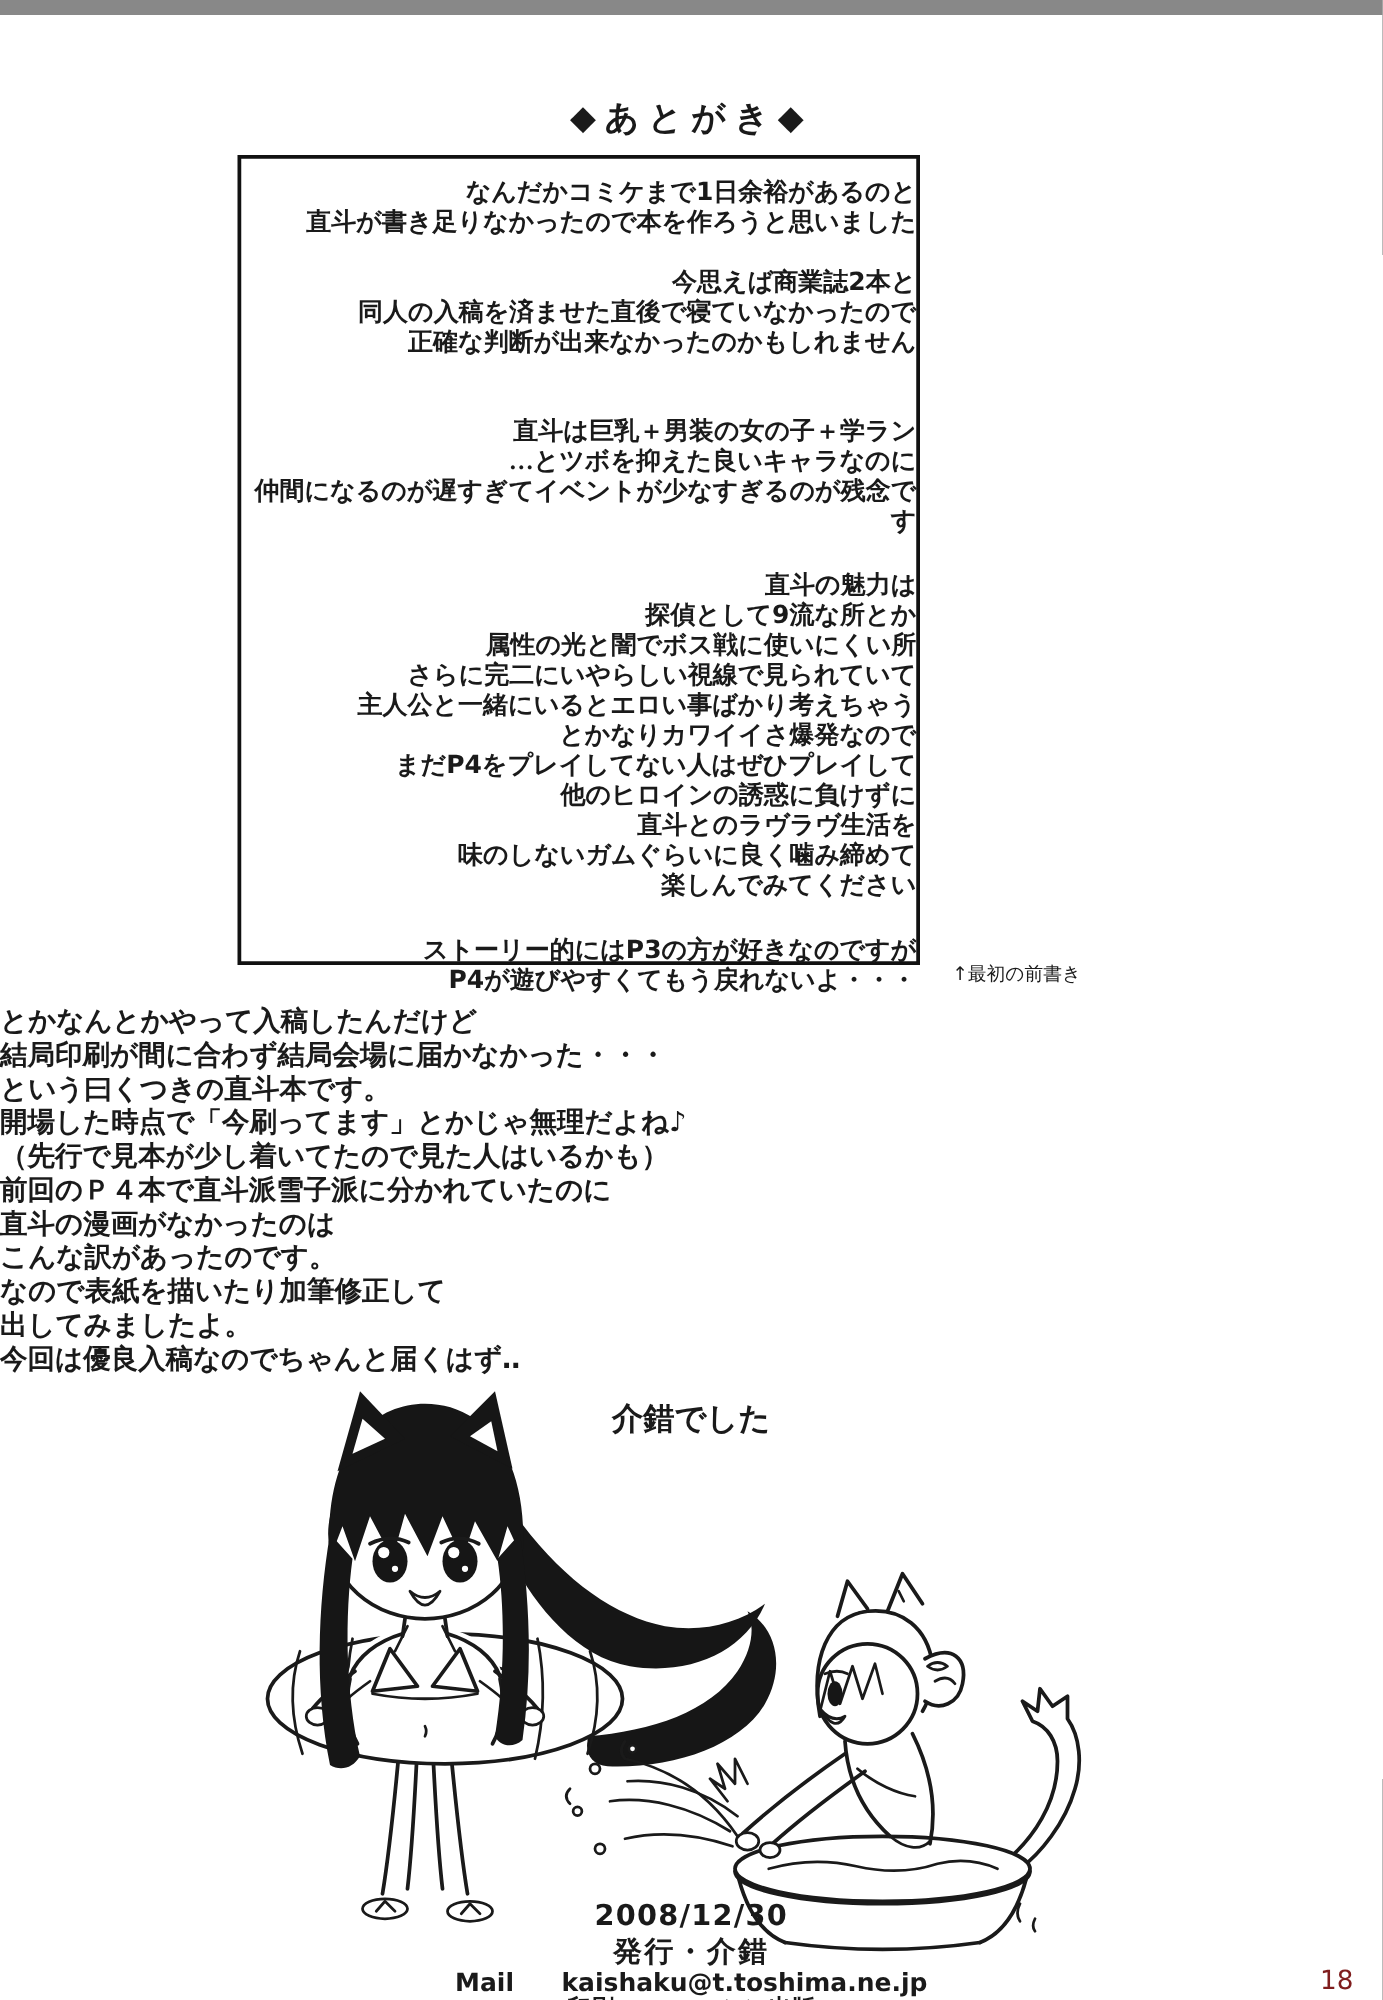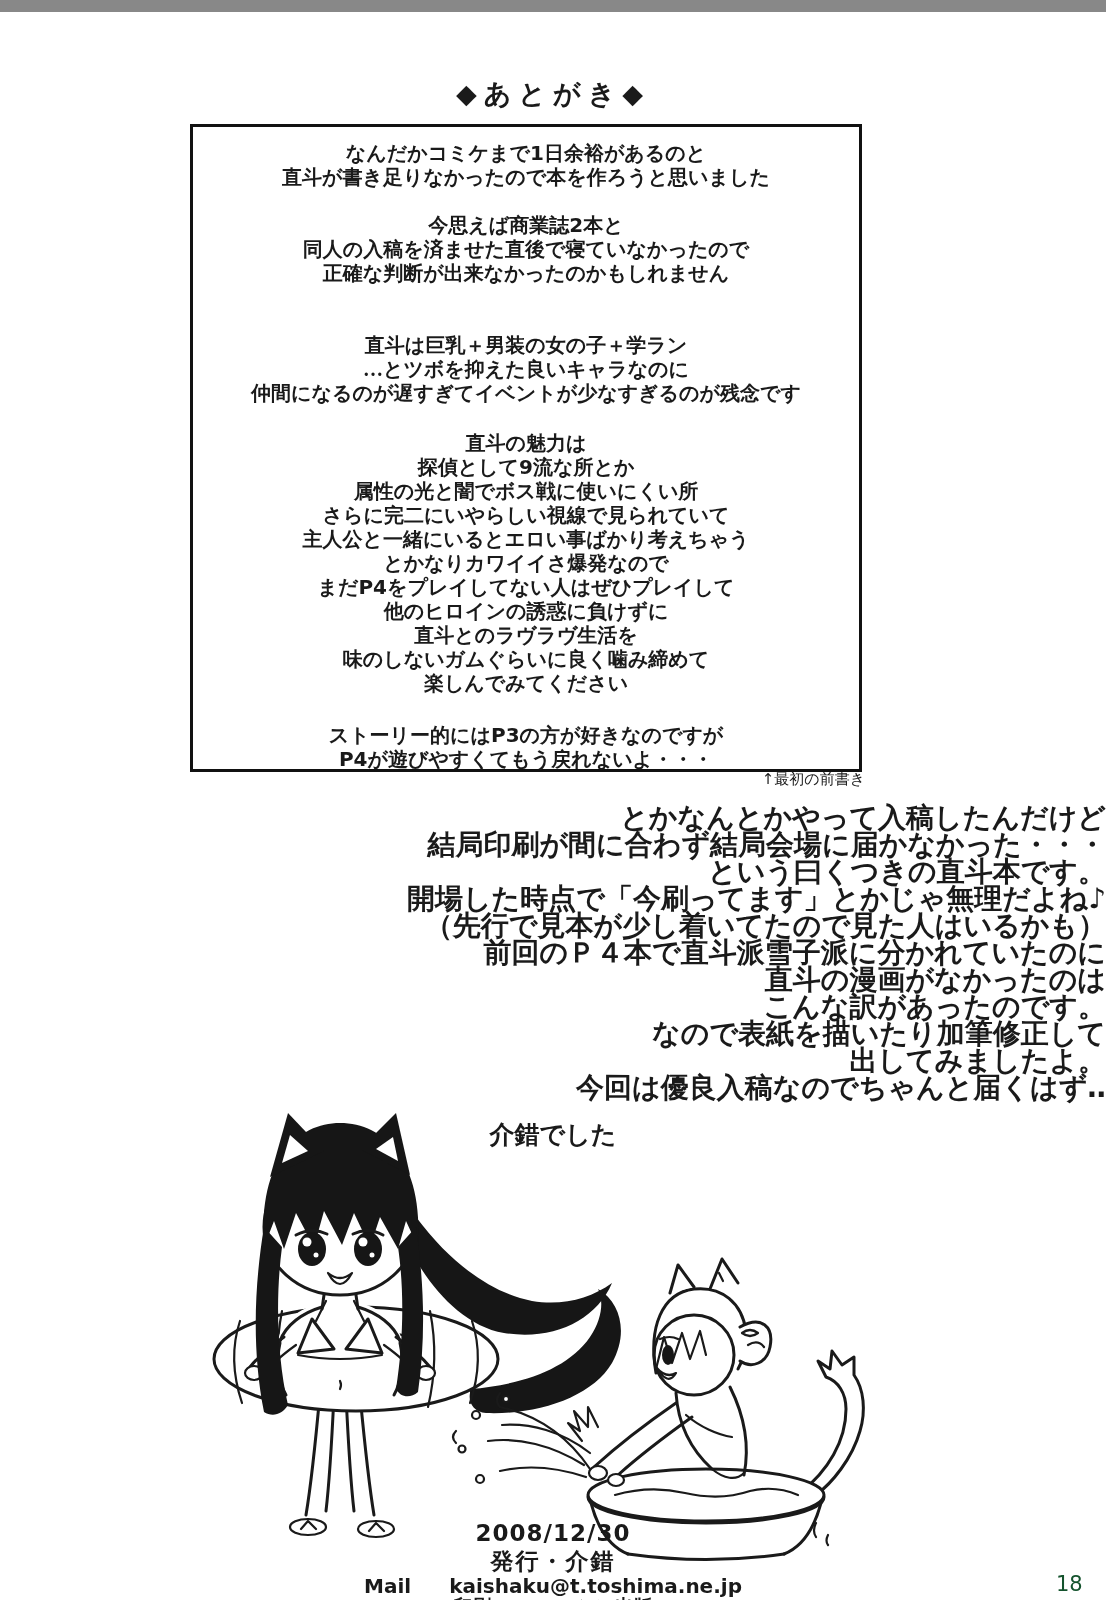--- a/index.html
+++ b/index.html
@@ -12,41 +12,41 @@
     color:#1a1a1a;
     overflow:hidden;
   }
   .jp{font-weight:bold;}
   .page-title{
     position:absolute;top:64px;left:0;width:100%;
     text-align:center;font-size:27px;font-weight:bold;
     letter-spacing:7px;
   }
   .afterword-box{
-    position:absolute;top:112px;left:190px;width:672px;height:648px;
+    position:absolute;top:112px;left:190px;width:546px;height:648px;
     border:3px solid #111;box-sizing:border-box;
     padding-top:14px;
-    text-align:center;
+    text-align:right;
   }
   .para{
     white-space:pre-line;
     font-size:20px;line-height:24px;font-weight:bold;
   }
   .para.p1{margin-top:24px;}
   .para.p2{margin-top:48px;font-family:Liberation Serif, serif;}
   .para.p3{margin-top:26px;}
   .para.p4{margin-top:28px;}
   .box-caption{
     position:absolute;top:758px;left:640px;width:225px;
     text-align:right;font-size:15px;font-weight:normal;
   }
   .closing-lines{
     position:absolute;top:792px;left:0;width:100%;
-    text-align:right;white-space:pre-line;
-    font-size:28px;line-height:27px;font-weight:bold;
+    text-align:left;white-space:pre-line;
+    font-size:22px;line-height:27px;font-weight:bold;
   }
   .signoff{
     position:absolute;top:1106px;left:0;width:100%;
     text-align:center;font-size:25px;font-weight:bold;
   }
   .illustration{
     position:absolute;top:1085px;left:170px;width:720px;height:470px;
   }
   .footer-date{
     position:absolute;top:1508px;left:0;width:100%;
@@ -61,21 +61,21 @@
     display:flex;justify-content:center;gap:38px;
     font-size:20px;font-weight:bold;
   }
   .footer-print{
     position:absolute;top:1582px;left:0;width:100%;
     display:flex;justify-content:center;gap:46px;
     font-size:19px;font-weight:bold;
   }
   .page-number{
     position:absolute;top:1560px;left:1056px;
-    font-size:21px;color:#14532d;font-weight:normal;
+    font-size:21px;color:#7f1d1d;font-weight:normal;
   }
   svg .ln{fill:none;stroke:#1a1a1a;stroke-width:3;stroke-linecap:round;stroke-linejoin:round;}
   svg .ln2{fill:none;stroke:#1a1a1a;stroke-width:2.2;stroke-linecap:round;stroke-linejoin:round;}
   svg .fillink{fill:#161616;stroke:none;}
   svg .white{fill:#ffffff;}
 </style>
 </head>
 <body>
 
 <div class="page">

